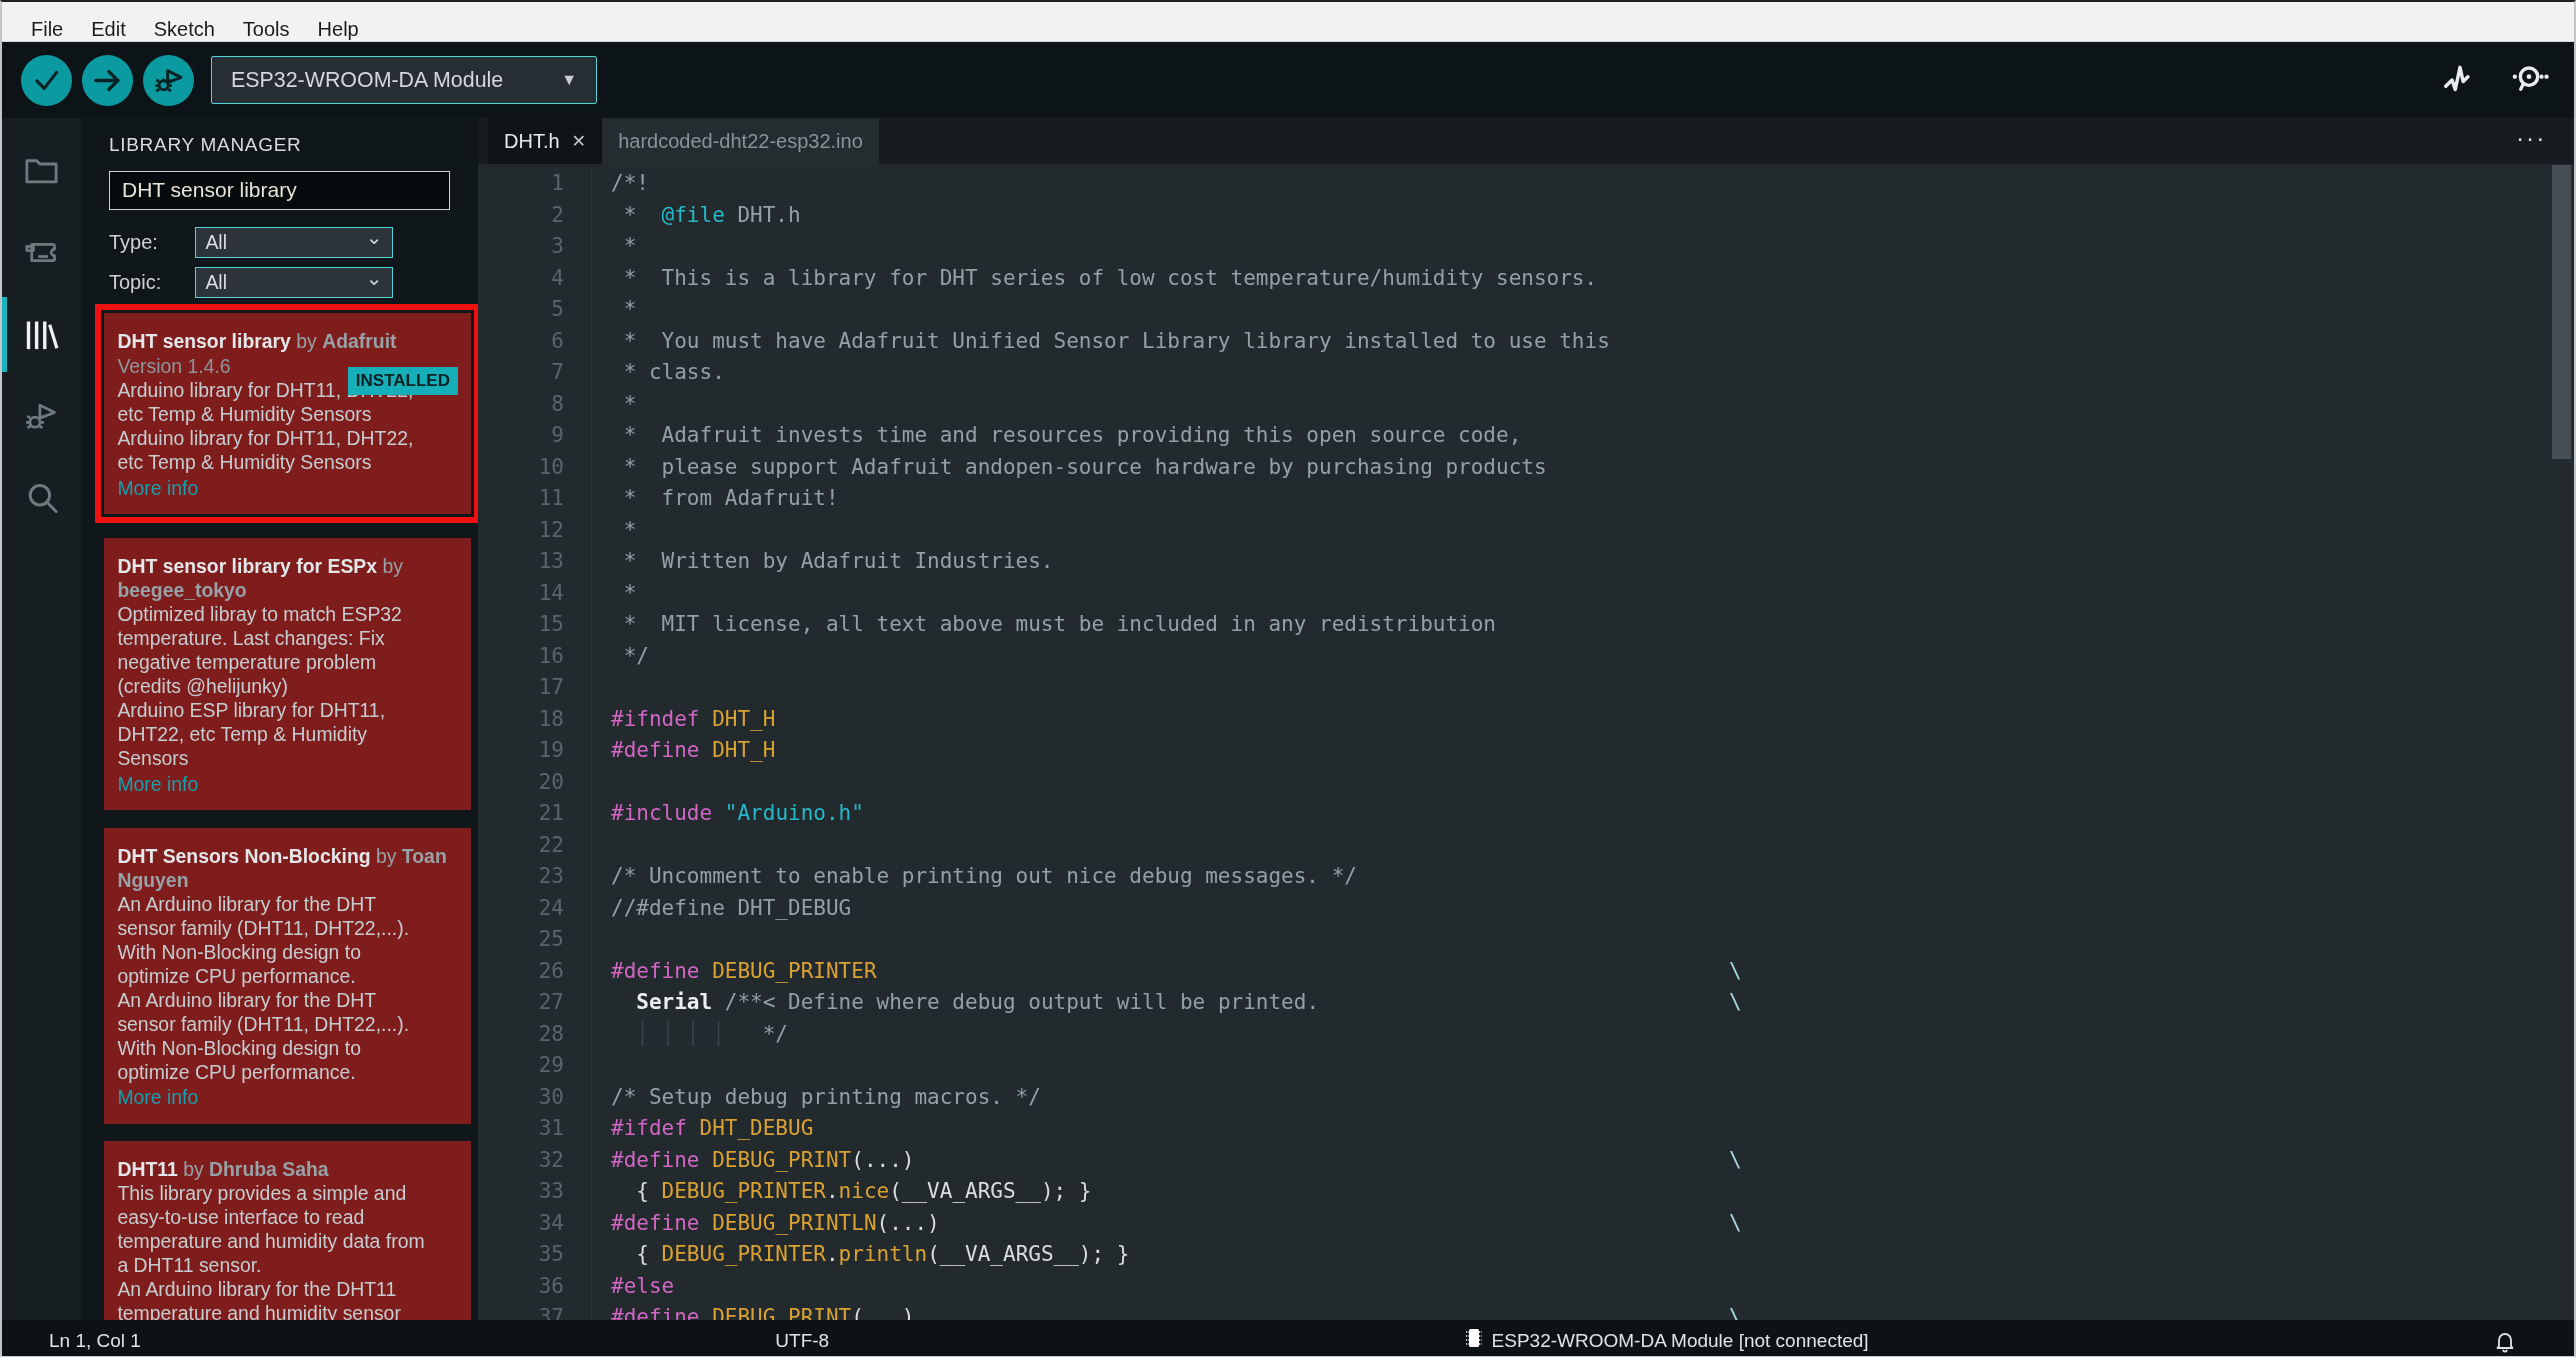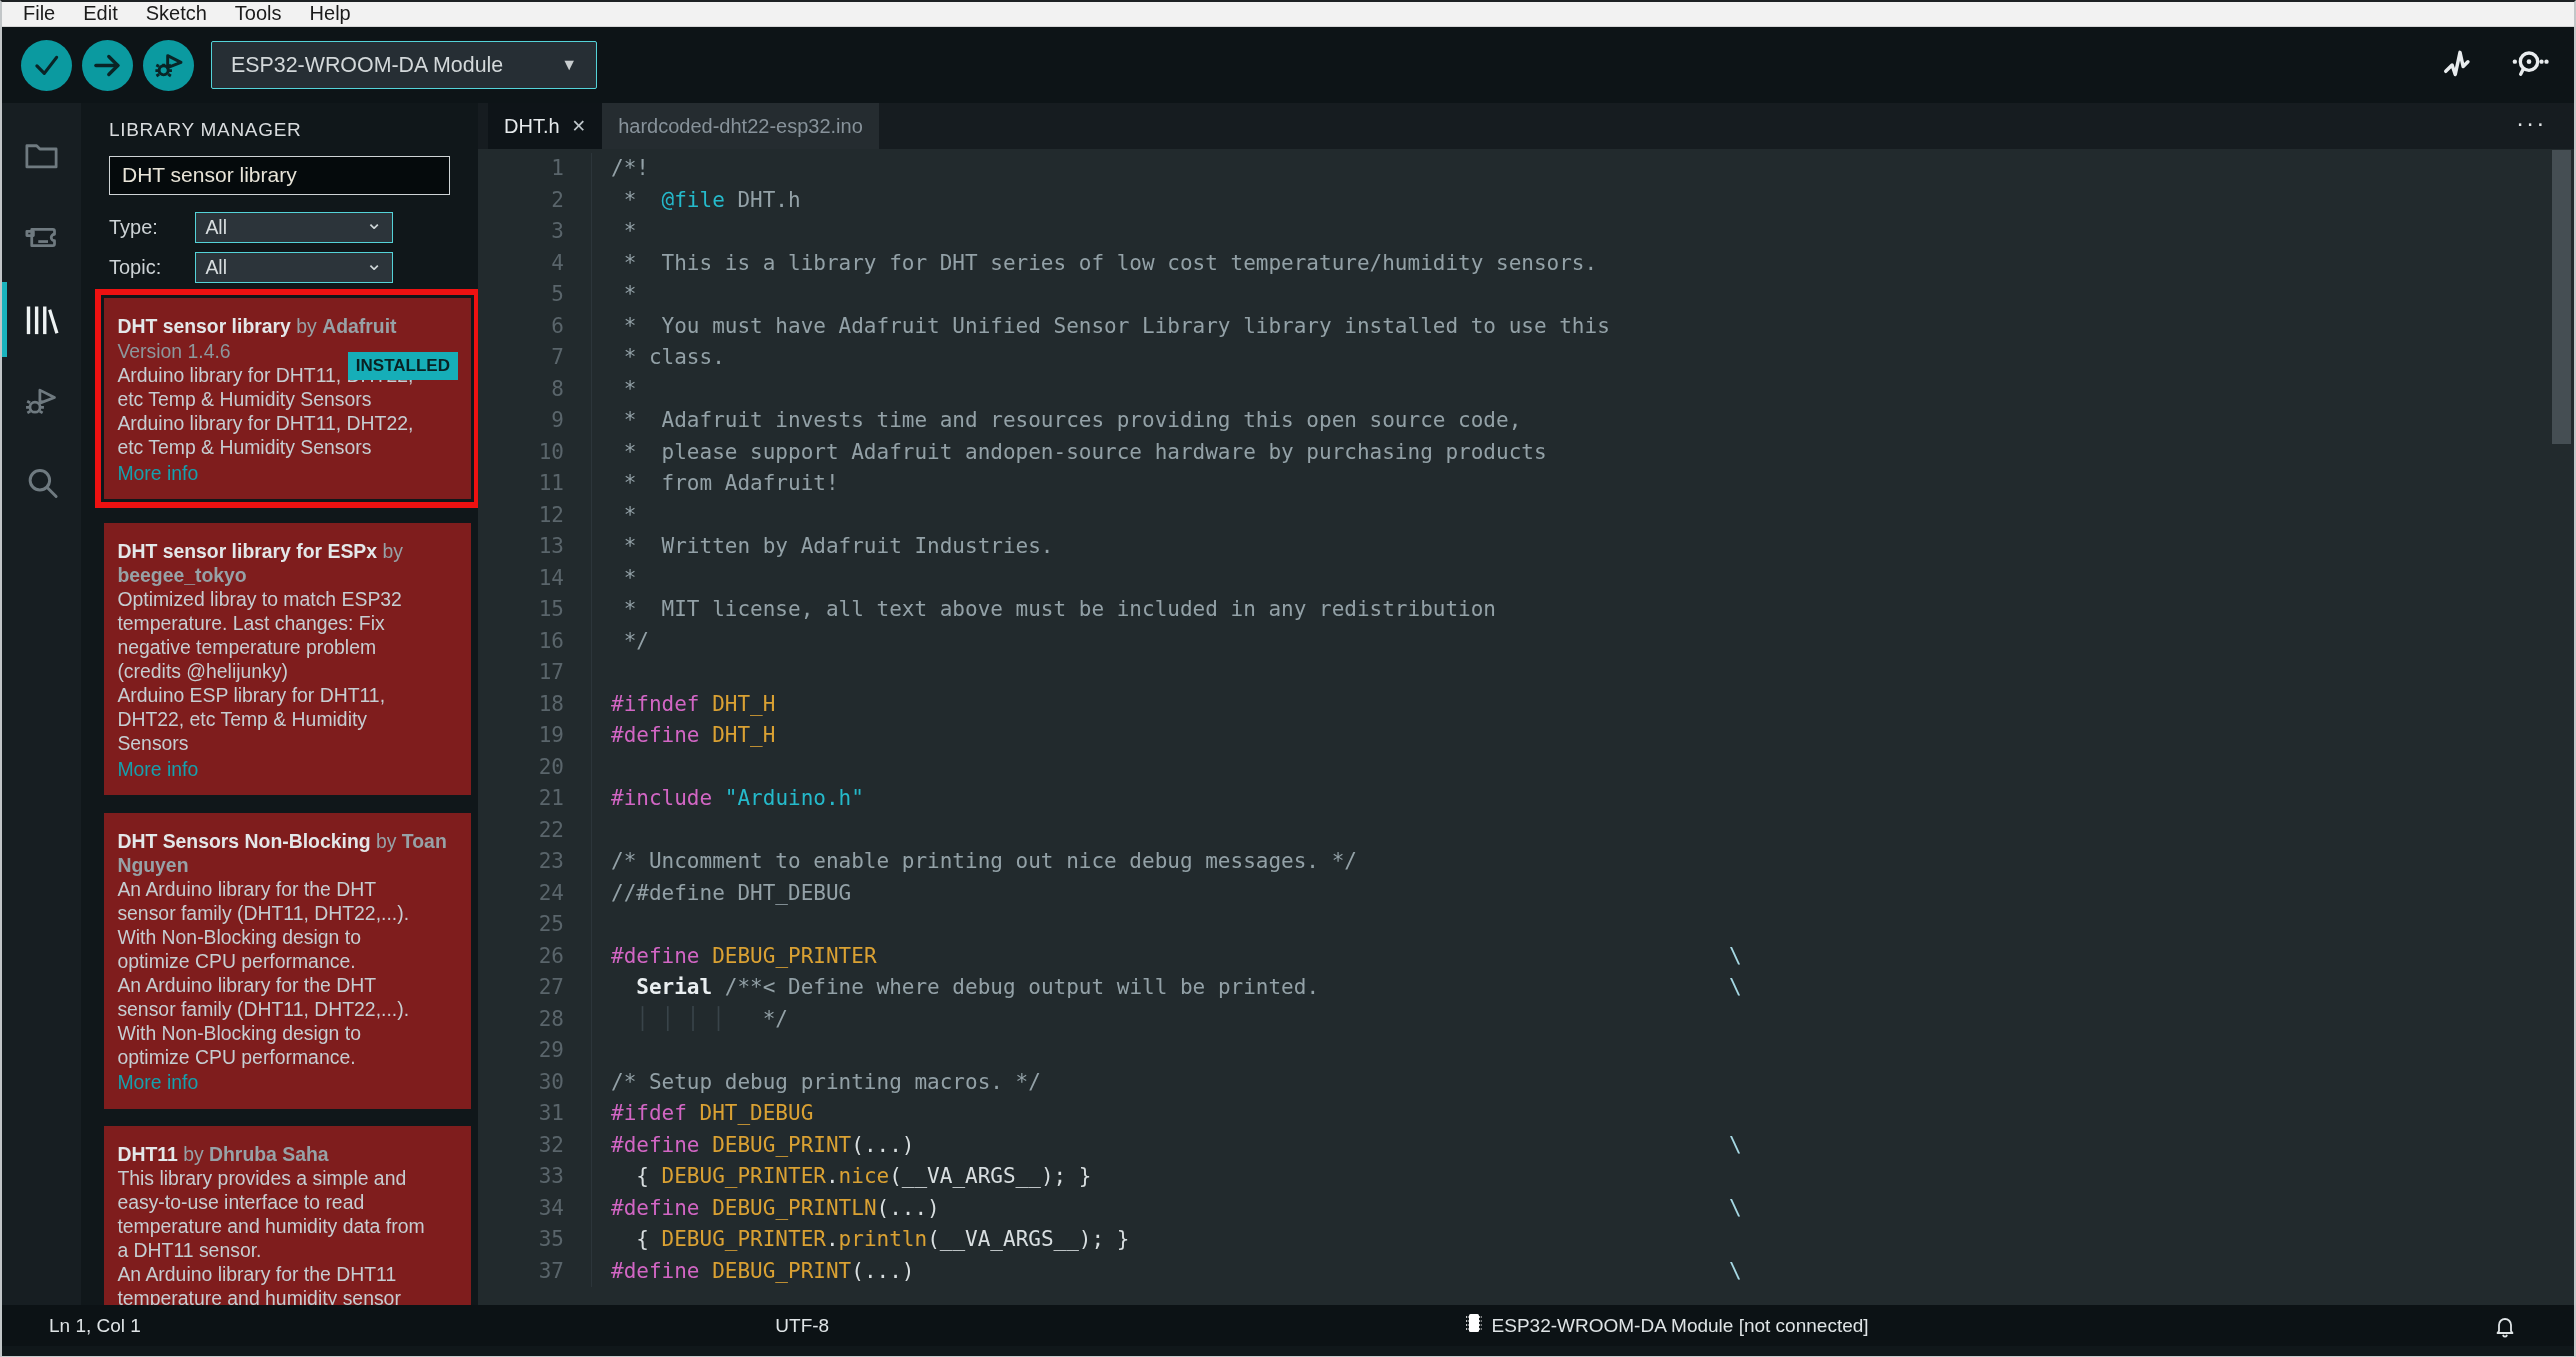--- a/index.html
+++ b/index.html
@@ -5,22 +5,22 @@
   * { margin:0; padding:0; box-sizing:border-box; }
   html,body { background:#3a3f42; }
   .window{
     position:relative; width:2576px; height:1358px; overflow:hidden;
     font-family:"Liberation Sans", sans-serif;
     border-left:2px solid #c2c6c8; border-right:2px solid #c2c6c8;
     border-bottom:2px solid #c8cccd; border-top:2.7px solid #1e2224;
     background:#10171a;
   }
   
-  .menubar{ height:25px; background:#f2f2f2; display:flex; align-items:flex-start;
-    padding-left:7px; border-bottom:0.7px solid #d6d6d6;}
+  .menubar{ height:40px; background:#f2f2f2; display:flex; align-items:flex-end;
+    padding-left:15px; border-bottom:0.7px solid #d6d6d6;}
   .menubar .mi{ font-size:20px; color:#1b1b1b; padding:0 14px; cursor:default;}
   
   .toolbar{ height:76px; background:#0d1417; display:flex; align-items:center; padding-left:19px;}
   .tbtn{ width:51px; height:51px; border-radius:50%; background:#0b9aa0; margin-right:10px;
     display:flex; align-items:center; justify-content:center; }
   .tbtn svg{ display:block; }
   .board-select{ margin-left:7px; width:386px; height:48px; background:#262e34;
     border:1.3px solid #54d3d8; border-radius:2px; display:flex; align-items:center;
     padding:0 19px; }
   .board-select .lbl{ font-size:21.4px; color:#d3d8da; flex:1; }
@@ -306,20 +306,21 @@
           <div class="crow"><span class="ln">26</span><span class="txt"><span class="c-pp">#define</span><span class="c-pl"> </span><span class="c-mc">DEBUG_PRINTER</span></span><span class="bslash">\</span></div>
           <div class="crow"><span class="ln">27</span><span class="txt"><span class="c-sr">  Serial</span><span class="c-cm"> /**&lt; Define where debug output will be printed.</span></span><span class="bslash">\</span></div>
           <div class="crow"><span class="ln">28</span><span class="txt"><span class="c-gd">  │ │ │ │ </span><span class="c-cm">  */</span></span></div>
           <div class="crow"><span class="ln">29</span><span class="txt"></span></div>
           <div class="crow"><span class="ln">30</span><span class="txt"><span class="c-cm">/* Setup debug printing macros. */</span></span></div>
           <div class="crow"><span class="ln">31</span><span class="txt"><span class="c-pp">#ifdef</span><span class="c-pl"> </span><span class="c-mc">DHT_DEBUG</span></span></div>
           <div class="crow"><span class="ln">32</span><span class="txt"><span class="c-pp">#define</span><span class="c-pl"> </span><span class="c-mc">DEBUG_PRINT</span><span class="c-pl">(...)</span></span><span class="bslash">\</span></div>
           <div class="crow"><span class="ln">33</span><span class="txt"><span class="c-pl">  { </span><span class="c-mc">DEBUG_PRINTER</span><span class="c-pl">.</span><span class="c-mc">nice</span><span class="c-pl">(__VA_ARGS__); }</span></span></div>
           <div class="crow"><span class="ln">34</span><span class="txt"><span class="c-pp">#define</span><span class="c-pl"> </span><span class="c-mc">DEBUG_PRINTLN</span><span class="c-pl">(...)</span></span><span class="bslash">\</span></div>
           <div class="crow"><span class="ln">35</span><span class="txt"><span class="c-pl">  { </span><span class="c-mc">DEBUG_PRINTER</span><span class="c-pl">.</span><span class="c-mc">println</span><span class="c-pl">(__VA_ARGS__); }</span></span></div>
+          <div class="crow"><span class="ln">36</span><span class="txt"><span class="c-pp">#else</span></span></div>
           <div class="crow"><span class="ln">37</span><span class="txt"><span class="c-pp">#define</span><span class="c-mc"> DEBUG_PRINT</span><span class="c-pl">(...)</span></span><span class="bslash">\</span></div>
         </div>
       <div class="scroll-thumb"></div>
     </div>
   </div>
 
   <div class="statusbar">
     <span class="sb-item">Ln 1, Col 1</span>
     <span class="sb-item">UTF-8</span>
     <span class="sb-board">

